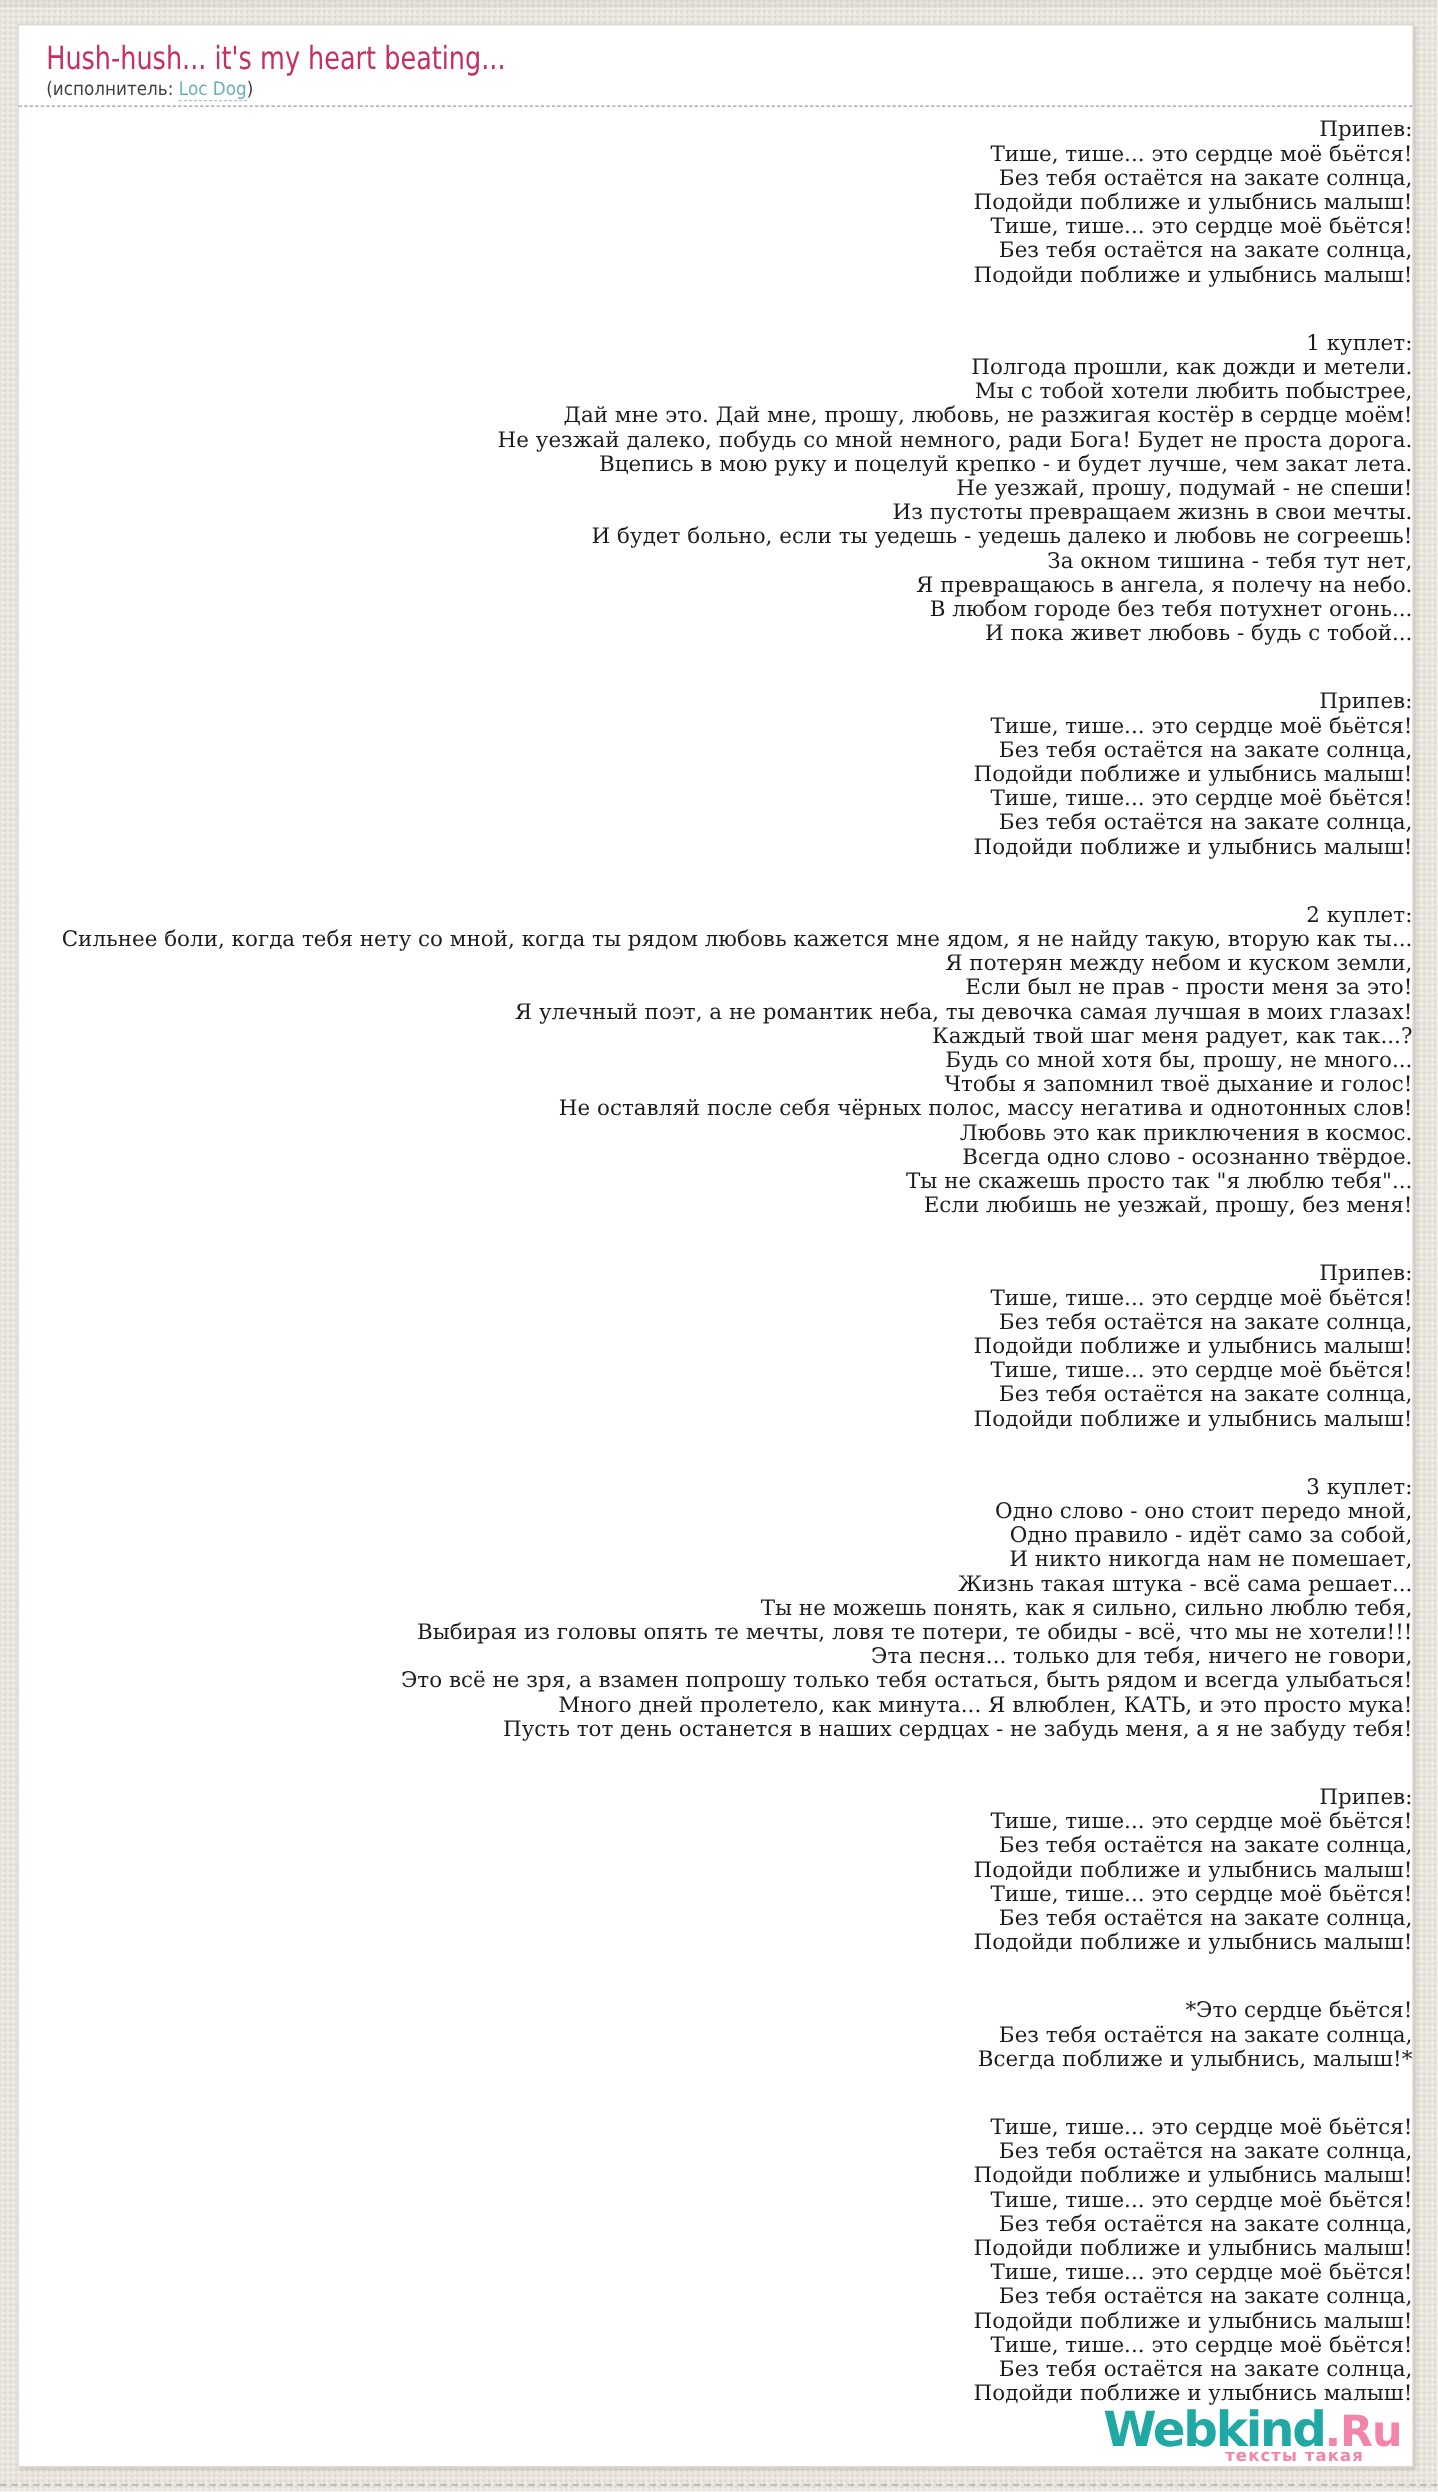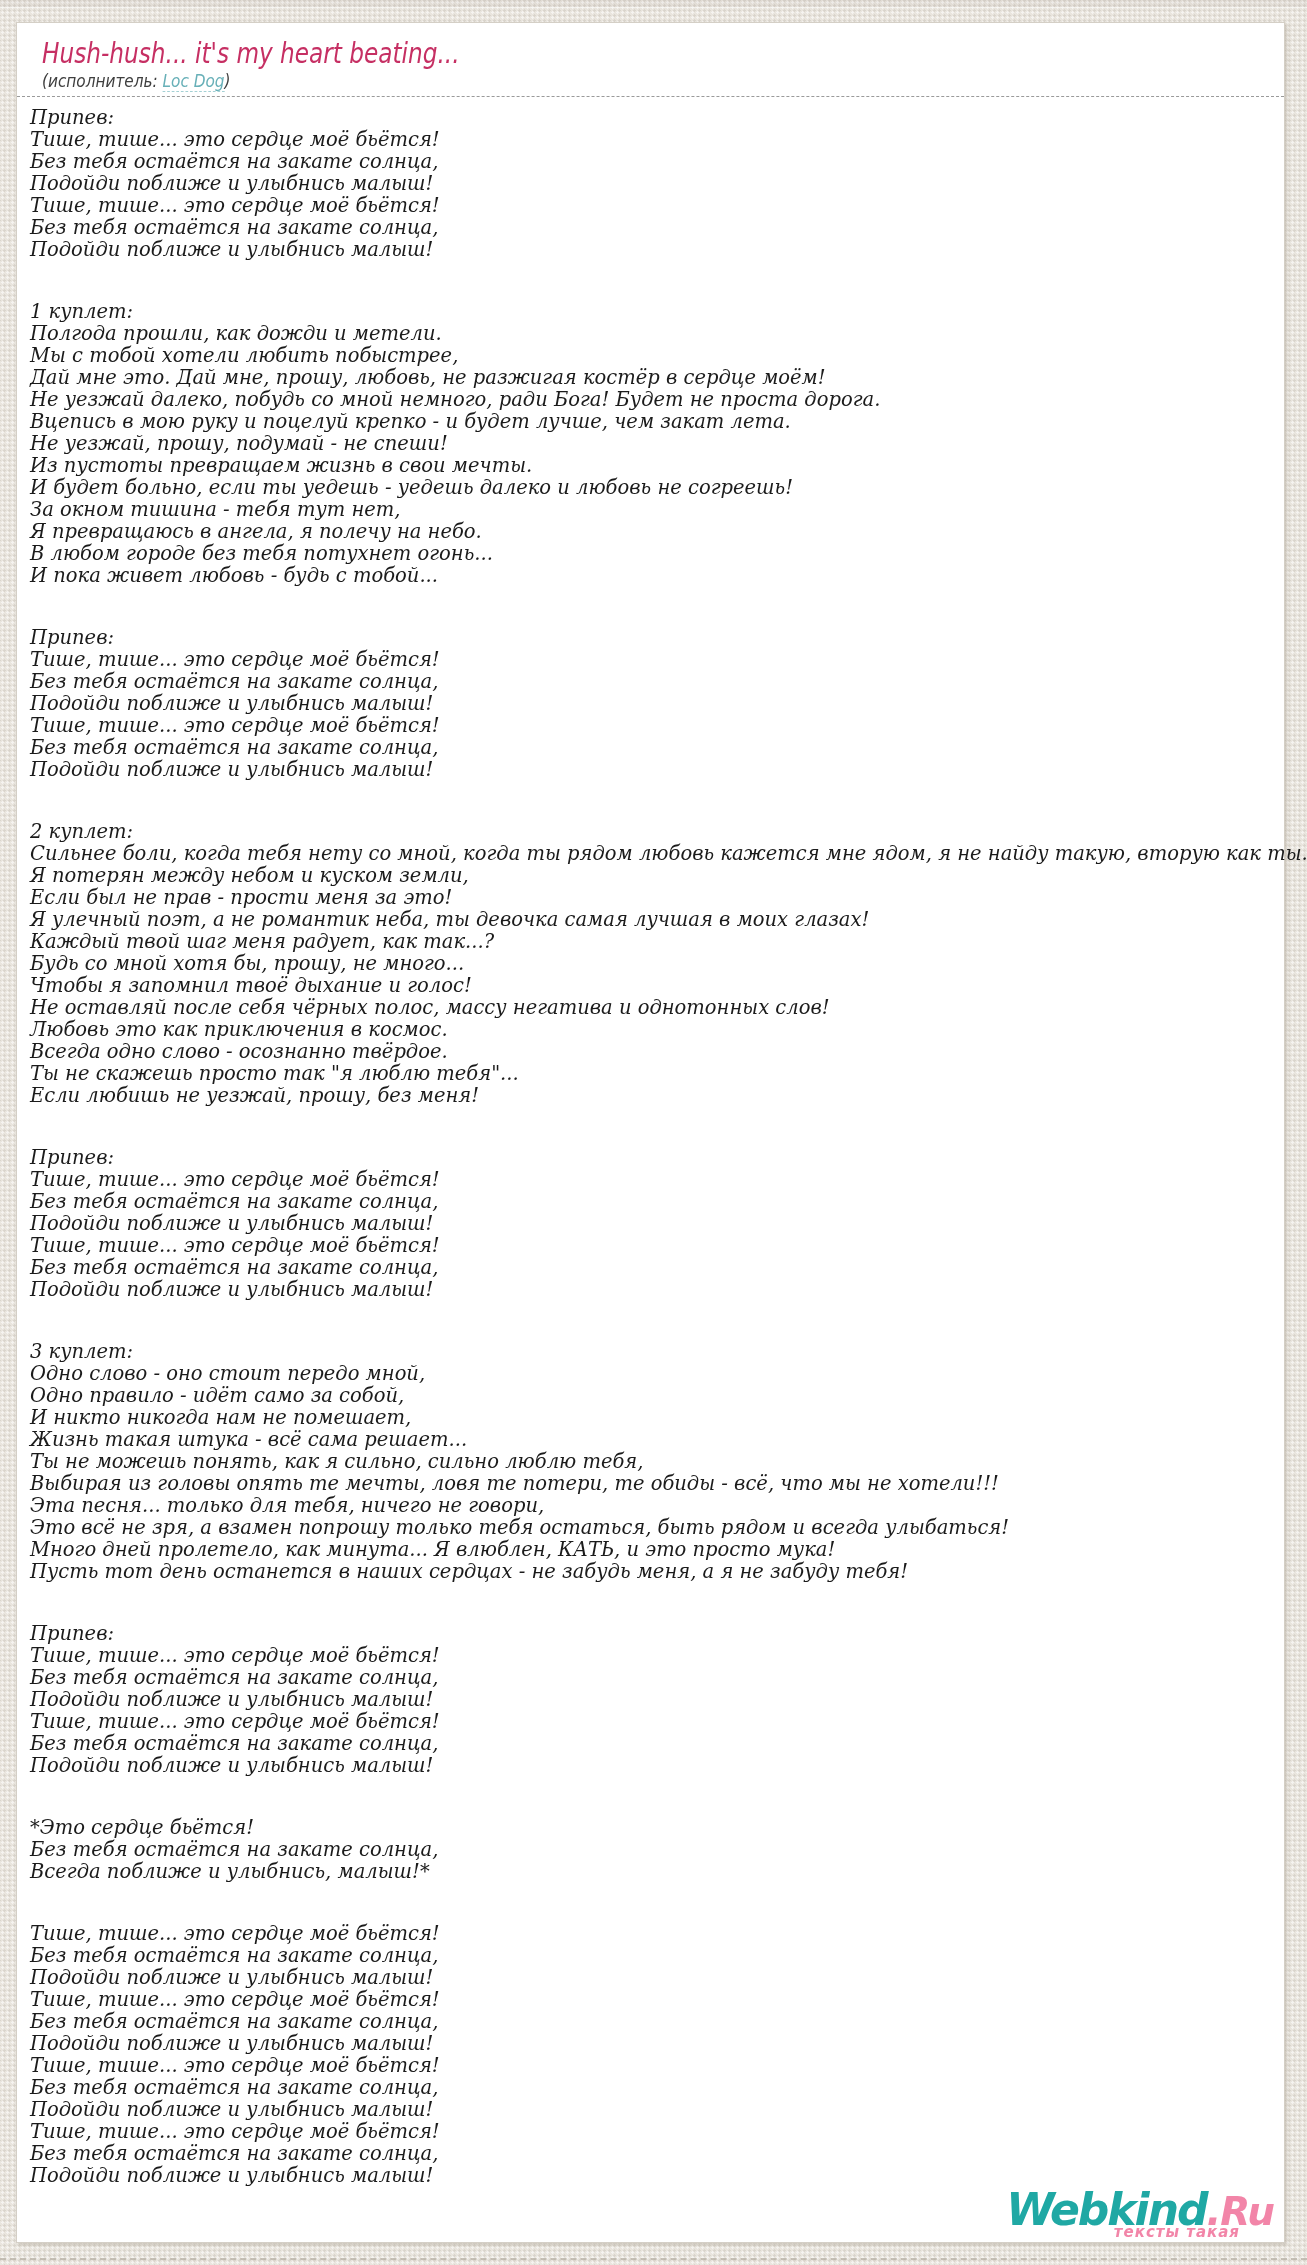--- a/index.html
+++ b/index.html
@@ -13,21 +13,20 @@
   .page {
     position: relative;
     width: 1307px;
     height: 2265px;
     background-color: var(--page-background, #e9e5de);
     background-image:
       radial-gradient(rgba(255,255,255,0.55) 1px, transparent 1.3px),
       radial-gradient(rgba(158,148,132,0.20) 1px, transparent 1.3px);
     background-size: 5px 5px, 5px 5px;
     background-position: 0 0, 2px 3px;
-    font-style: italic;
   }
   .top-strip {
     position: absolute;
     top: 0; left: 0; right: 0;
     height: 7px;
     background: rgba(120,110,95,0.06);
     border-bottom: 1px solid rgba(255,255,255,0.55);
   }
   .card {
     position: absolute;
@@ -73,20 +72,21 @@
     color: var(--artist-link-teal, #68b0b8);
     text-decoration: none;
     border-bottom: 1px dashed #9ecdd2;
   }
   .lyrics {
     padding: 10px 0 0 13px;
     font-family: "DejaVu Serif", serif;
     font-size: 19.5px;
     line-height: 22px;
     color: var(--lyrics-text, #1b1b1b);
+    text-align: right;
   }
   .stanza {
     white-space: pre;
     margin: 0 0 40px 0;
   }
   .stanza:last-child { margin-bottom: 0; }
   .logo {
     position: absolute;
     right: 10px;
     bottom: 2px;

